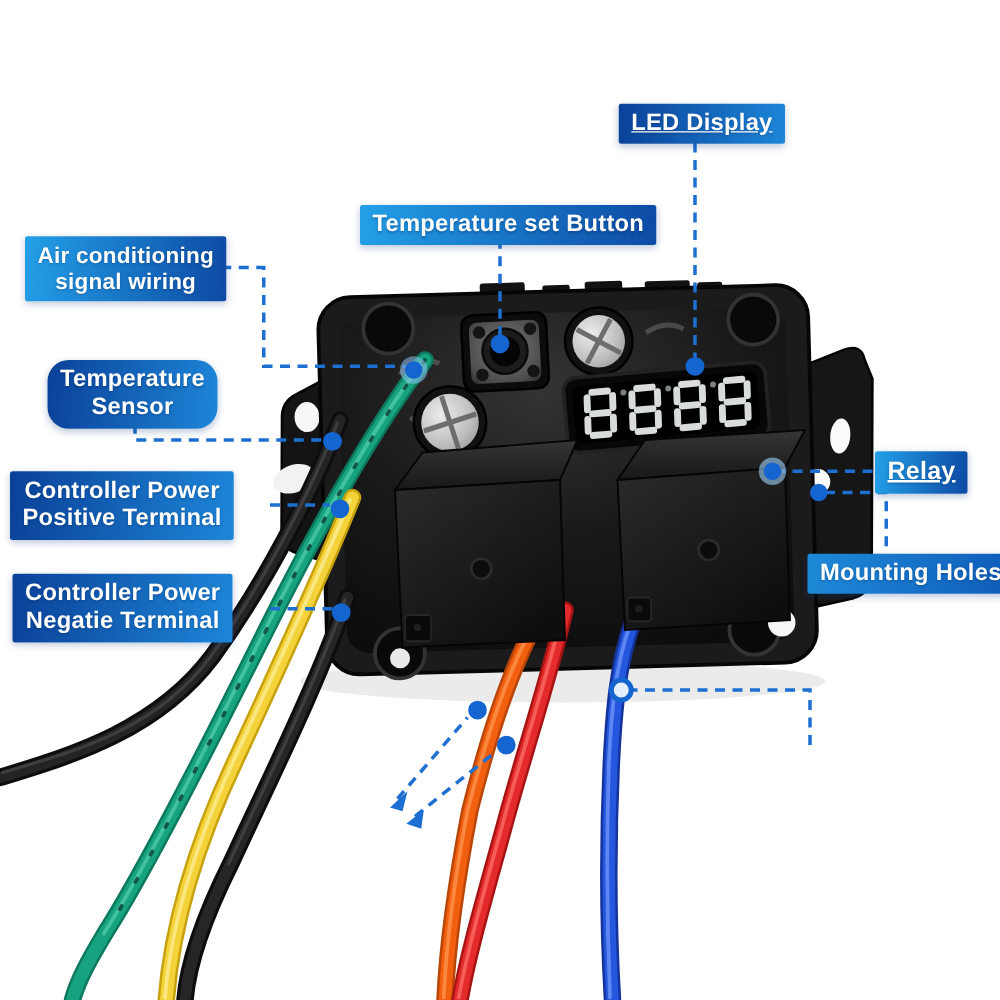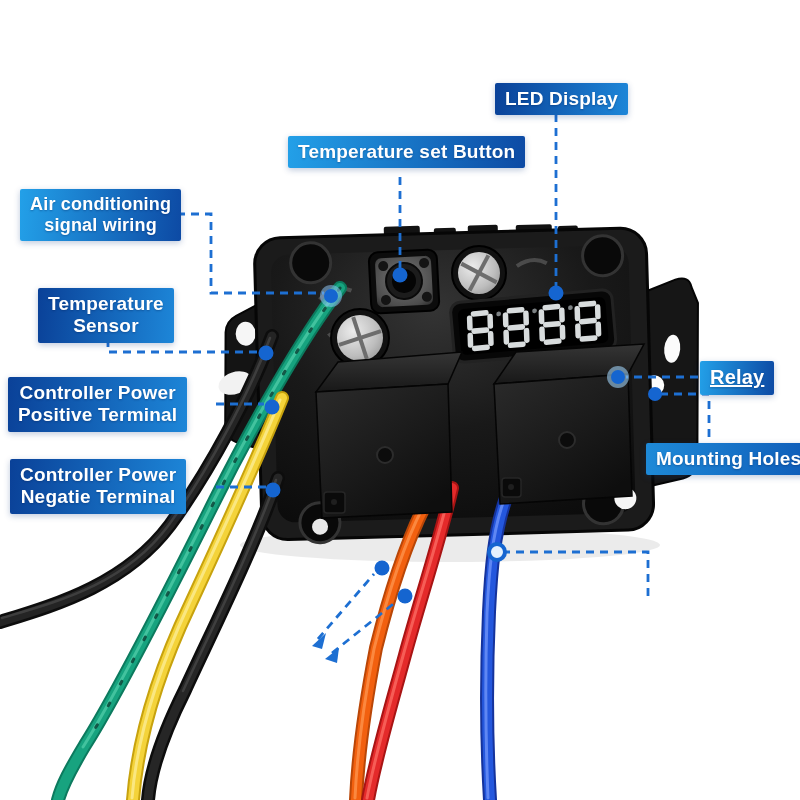--- a/index.html
+++ b/index.html
@@ -12,24 +12,24 @@
     text-align:center;white-space:pre;border-radius:2px;
     box-shadow:0 2px 6px rgba(20,60,130,.28);
     text-shadow:0 1px 2px rgba(0,30,80,.35);
     letter-spacing:.2px;
   }
   
   .gl{background:linear-gradient(95deg,#23a0e8 0%,#0d4aa4 100%);}
   .gd{background:linear-gradient(95deg,#0a4198 0%,#1d86d8 100%);}
   .gm{background:linear-gradient(95deg,#1e8ad8 0%,#0f5cb8 100%);}
 
-  #lbl-led            {left:495px;top:83px;}
-  #lbl-tempset        {left:288px;top:136px;}
+  #lbl-led            {left:495px;top:83px;text-decoration:underline;}
+  #lbl-tempset        {left:288px;top:164px;}
   #lbl-aircond        {left:20px; top:189px;font-size:18px;}
-  #lbl-tempsensor     {left:38px; top:288px;}
+  #lbl-tempsensor     {left:38px; top:288px;border-radius:17px;}
   #lbl-ctrlpos        {left:8px;  top:377px;}
   #lbl-ctrlneg        {left:10px; top:459px;}
   #lbl-relay          {left:700px;top:361px;font-size:20px;text-decoration:underline;}
   #lbl-mount          {left:646px;top:443px;}
   #lbl-posterm        {left:508px;top:598px;}
   #lbl-poscon         {left:216px;top:628px;}
 </style>
 </head>
 <body>
 

